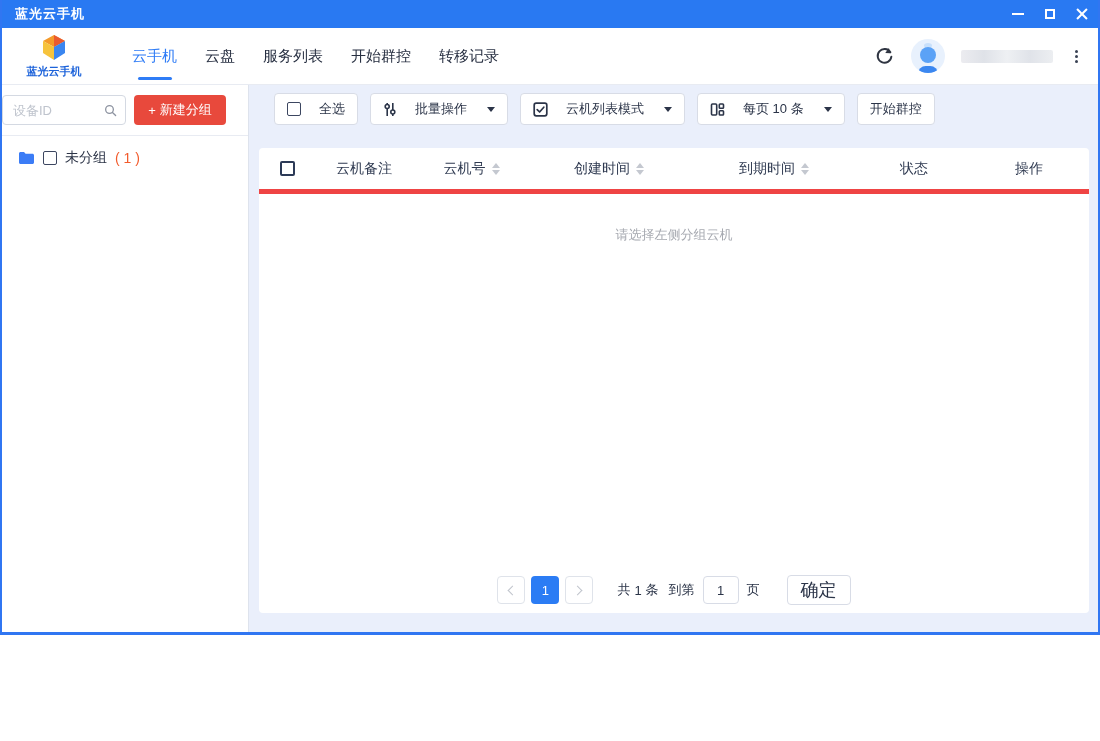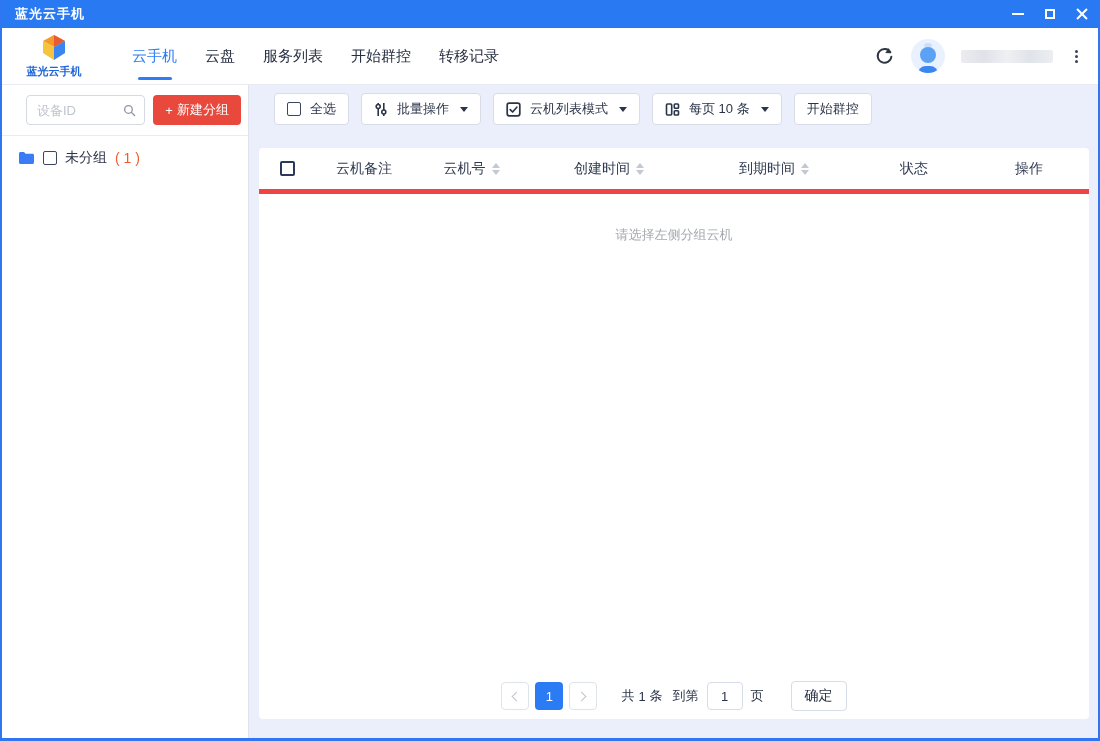--- a/index.html
+++ b/index.html
@@ -1,19 +1,19 @@
 <!DOCTYPE html>
 <html><head>
 <meta charset="utf-8">
 <style>
   * { margin:0; padding:0; box-sizing:border-box; }
   html,body { width:1100px; height:741px; }
   body { font-family:"Liberation Sans","DejaVu Sans",sans-serif; background:#fff; }
 
-  .window { width:1100px; height:741px; display:flex; flex-direction:column;
+  .window { width:1100px; height:635px; display:flex; flex-direction:column;
     border-left:2px solid #3076f2; border-right:2px solid #3076f2; border-bottom:3px solid #3076f2; }
 
   
   .titlebar { height:28px; background:#2979f2; display:flex; align-items:center; padding-left:13px; flex:none; }
   .titlebar .title { color:#fff; font-size:13px; font-weight:bold; letter-spacing:1px; }
   .win-controls { margin-left:auto; display:flex; height:100%; }
   .win-btn { width:32px; height:100%; display:flex; align-items:center; justify-content:center; cursor:pointer; position:relative; }
   .glyph-min { width:12px; height:2px; background:#fff; }
   .glyph-max { width:10px; height:10px; border:2px solid #fff; }
   .glyph-close { width:14px; height:14px; position:relative; }
@@ -38,37 +38,37 @@
   .user-blur { width:92px; height:13px; border-radius:2px;
     background:linear-gradient(90deg,#ececf0 0%,#dfe2e8 25%,#eef0f3 50%,#e0e3e9 75%,#eceef1 100%); cursor:pointer; }
   .kebab { display:flex; flex-direction:column; gap:2px; padding:4px 6px; cursor:pointer; }
   .kebab i { width:3px; height:3px; border-radius:50%; background:#3a4254; }
 
   
   .content { flex:1; display:flex; min-height:0; }
 
   
   .sidebar { width:247px; background:#fff; border-right:1px solid #dee3ed; flex:none; padding-top:10px; }
-  .sidebar-top { display:flex; padding:0 7px 0 24px; gap:8px; }
+  .sidebar-top { display:flex; padding:0 7px 0 0; gap:8px; }
   .search-box { width:124px; height:30px; border:1px solid #d4d9e2; border-radius:4px; display:flex; align-items:center; padding:0 8px 0 10px; background:#fff; }
   .search-box input { border:none; outline:none; width:100%; font-size:13px; color:#303a52; font-family:inherit; }
   .search-box input::placeholder { color:#bfc4cd; }
   .btn-danger { width:92px; height:30px; background:#e8493c; border:none; border-radius:4px; color:#fff; font-size:13px; display:flex; align-items:center; justify-content:center; gap:4px; cursor:pointer; font-family:inherit; }
   .sidebar-divider { border-bottom:1px solid #e8ebf2; margin-top:10px; }
   .group-row { display:flex; align-items:center; gap:8px; padding:13px 16px; cursor:pointer; font-size:14px; }
   .group-name { color:#2b3346; }
   .group-count { color:#f25b2c; }
 
   .cb { width:14px; height:14px; border:1.5px solid #3c4660; border-radius:2px; background:#fff; flex:none; cursor:pointer; }
   .cb.big { width:15px; height:15px; border-width:2px; border-color:#2c3a57; }
 
   
   .main { flex:1; background:#eaeffb; display:flex; flex-direction:column; padding:0 9px 19px 10px; min-width:0; }
   .toolbar { height:63px; display:flex; align-items:flex-start; padding-top:8px; }
-  .tbtn { height:32px; background:#fff; border:1px solid #d8dce6; border-radius:4px; display:inline-flex; align-items:center; gap:9px; padding:0 12px; font-size:13px; color:#2b3448; cursor:pointer; font-family:inherit; }
+  .tbtn { height:32px; background:#fff; border:1px solid #d8dce6; border-radius:4px; display:inline-flex; align-items:center; gap:18px; padding:0 12px; font-size:13px; color:#2b3448; cursor:pointer; font-family:inherit; }
   .tbtn + .tbtn { margin-left:12px; }
   .tbtn.first { margin-left:15px; }
   .caret-down { width:0; height:0; border-left:4px solid transparent; border-right:4px solid transparent; border-top:5px solid #2b3448; margin-left:2px; }
   .tbtn-right { margin-left:auto; margin-right:34px; }
 
   
   .card { background:#fff; border-radius:4px; flex:1; display:flex; flex-direction:column; min-height:0; }
   .thead { height:46px; display:flex; align-items:center; border-bottom:5px solid #ef4444; font-size:14px; color:#2e3950; flex:none; }
   .th { display:flex; align-items:center; justify-content:center; }
   .th-check { width:55px; justify-content:flex-start; padding-left:21px; }
@@ -84,21 +84,21 @@
   
   .pagination { display:flex; align-items:center; justify-content:center; margin-bottom:8px; flex:none; }
   .pg-btn { width:28px; height:28px; border:1px solid #dfe3ea; border-radius:4px; background:#fff; display:flex; align-items:center; justify-content:center; cursor:pointer; }
   .pg-btn + .pg-btn, .pg-page { margin-left:6px; }
   .chev { width:7px; height:7px; border-left:1.5px solid #c0c4cc; border-bottom:1.5px solid #c0c4cc; }
   .chev.left { transform:rotate(45deg); margin-left:3px; }
   .chev.right { transform:rotate(-135deg); margin-right:3px; }
   .pg-page { width:28px; height:28px; border-radius:4px; background:#2b7cf4; color:#fff; font-size:13px; display:flex; align-items:center; justify-content:center; margin-left:6px; margin-right:6px; cursor:pointer; }
   .pg-total { margin-left:24px; font-size:13px; color:#2b3448; display:flex; align-items:center; gap:4px; }
   .pg-input { width:36px; height:28px; border:1px solid #d8dce6; border-radius:4px; text-align:center; font-size:13px; color:#2b3448; margin:0 8px; outline:none; font-family:inherit; }
-  .pg-confirm { height:30px; padding:0 13px; border:1px solid #d8dce6; border-radius:4px; background:#fff; font-size:14px; color:#2b3448; margin-left:27px; cursor:pointer; font-family:inherit; }
+  .pg-confirm { height:30px; padding:0 13px; border:1px solid #d8dce6; border-radius:4px; background:#fff; font-size:18px; color:#2b3448; margin-left:27px; cursor:pointer; font-family:inherit; }
 
   .icon-svg { display:block; }
 </style>
 </head>
 <body>
 
 <div class="window">
 
   <div class="titlebar">
     <span class="title">蓝光云手机</span>

